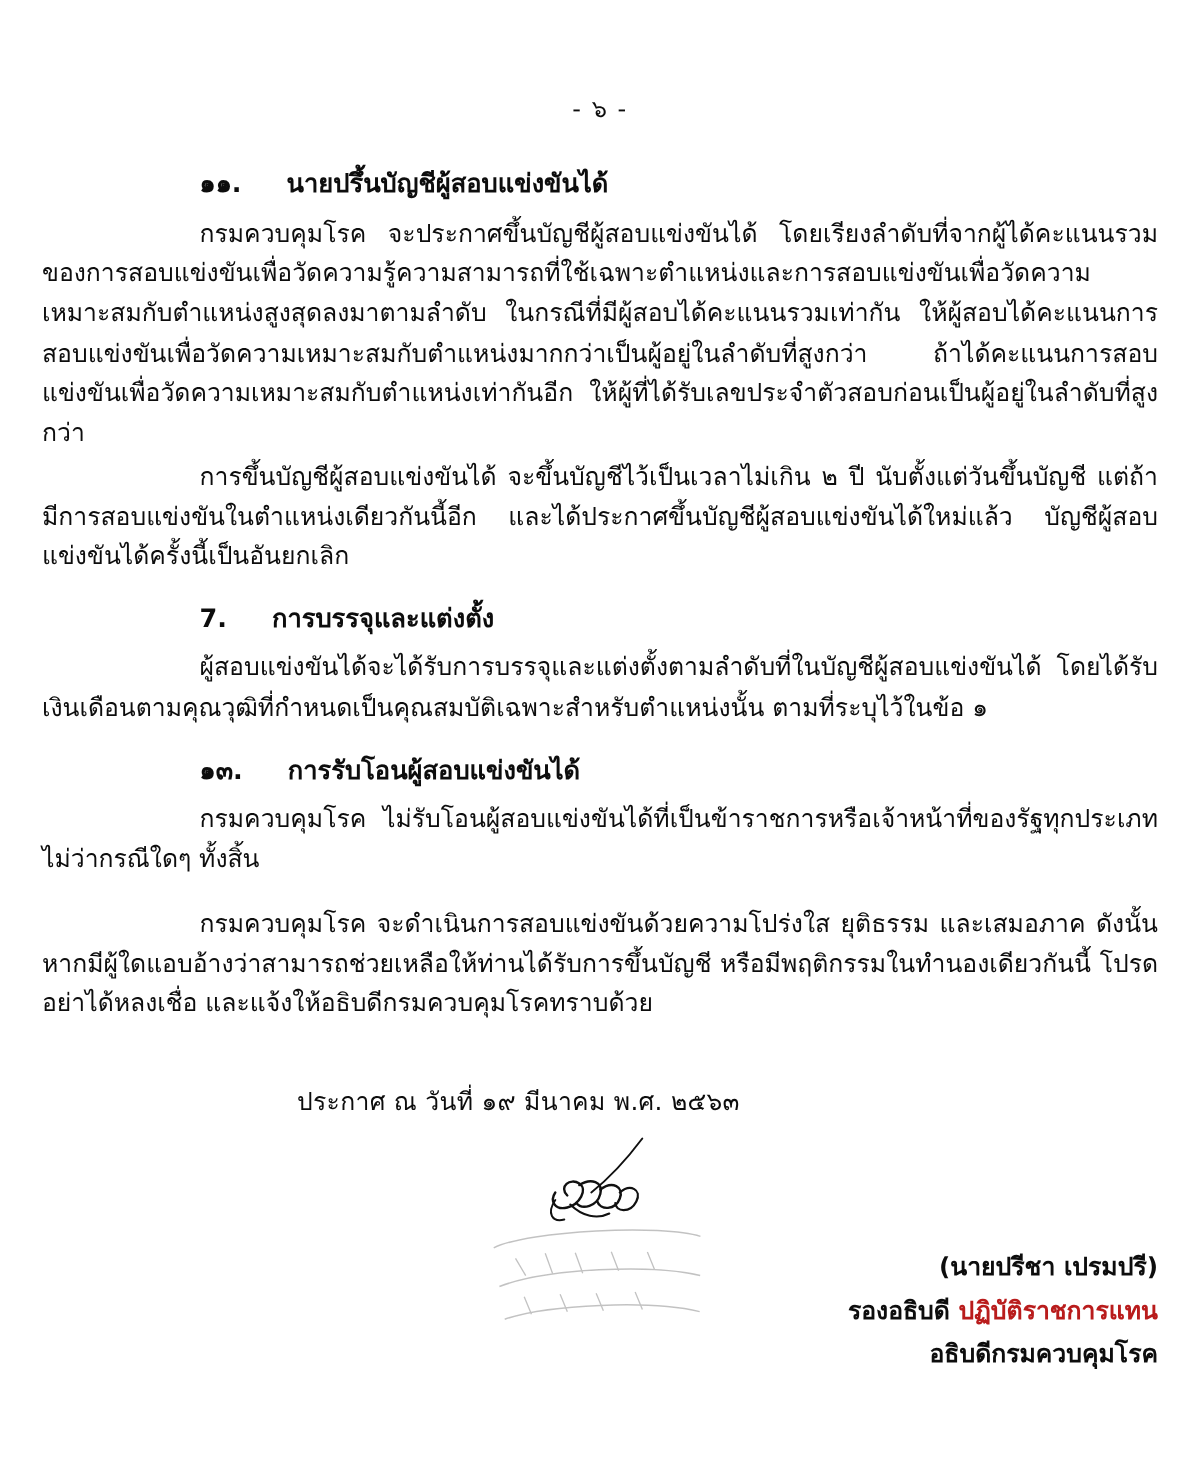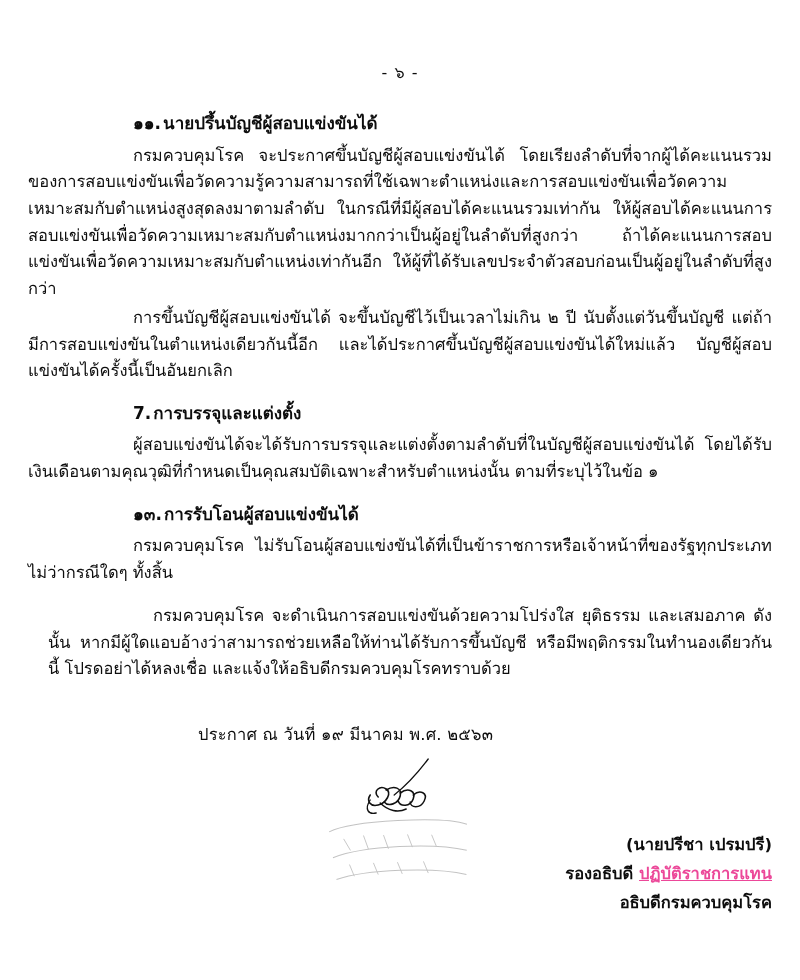--- a/index.html
+++ b/index.html
@@ -30,36 +30,35 @@
     font-family: "DejaVu Sans", sans-serif;
   }
   .section-heading {
     font-weight: bold;
     font-size: 17px;
     margin: 0 0 6px 0;
     padding-left: 105px;
     line-height: 1.5;
   }
   .section-heading .num {
-    margin-right: 2px;
+    margin-right: 30px;
   }
   p.body {
     font-size: 16.5px;
     line-height: 1.62;
     margin: 0 0 2px 0;
     text-align: justify;
     text-justify: inter-word;
     hyphens: none;
   }
   p.body.indent {
     text-indent: 105px;
   }
   p.spaced {
     margin-bottom: 14px;
-    margin-left: 20px;
   }
   .block {
     margin-bottom: 16px;
   }
   .announce-line {
     font-size: 16.5px;
     padding-left: 170px;
     margin: 38px 0 0 0;
     letter-spacing: 0.2px;
   }
@@ -86,22 +85,21 @@
     line-height: 1.75;
   }
   .sig-role {
     font-size: 16.5px;
     font-weight: bold;
     line-height: 1.75;
     position: relative;
     display: inline-block;
   }
   .sig-role .faded {
-    color: #ec4899;
-    text-decoration: underline;
+    color: #b91c1c;
   }
   .sig-dept {
     font-size: 16.5px;
     font-weight: bold;
     line-height: 1.75;
   }
   .stamp {
     position: absolute;
     left: 50%;
     top: 56px;

